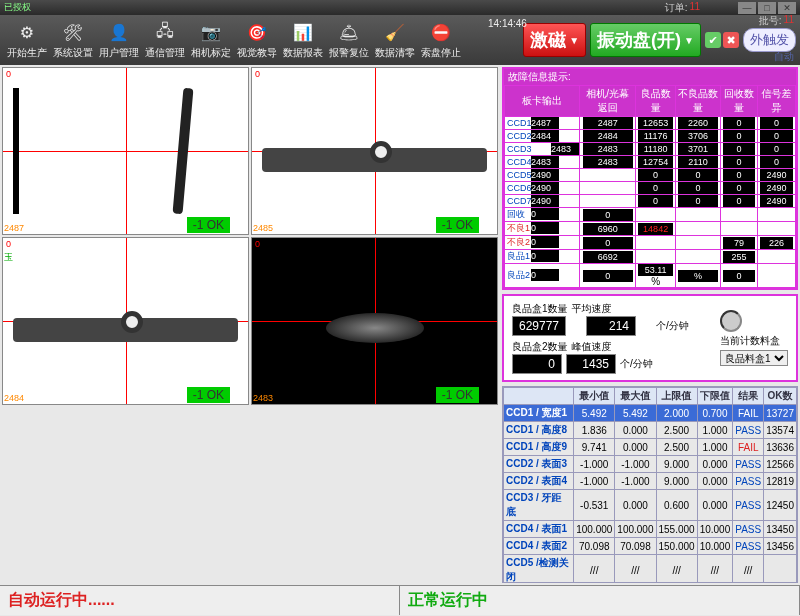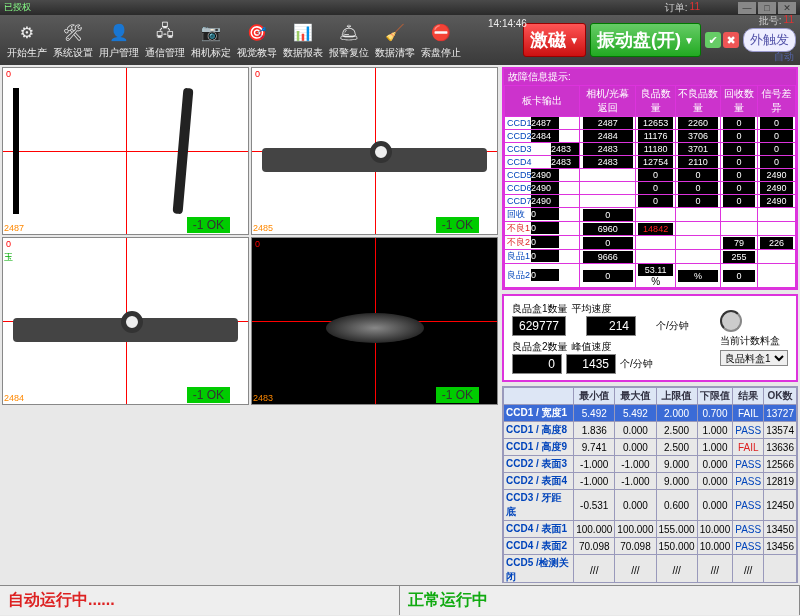--- a/index.html
+++ b/index.html
@@ -218,21 +218,21 @@
             </tr>
             <tr>
               <td style="text-align:left;white-space:nowrap"><span class="rowlabel " style="display:inline-block;width:46px">CCD3</span><span class="cell" style="width:28px">2483</span></td>
               <td><span class="cell">2483</span></td>
               <td><span class="cell">11180</span></td>
               <td><span class="cell">3701</span></td>
               <td><span class="cell">0</span></td>
               <td><span class="cell">0</span></td>
             </tr>
             <tr>
-              <td style="text-align:left;white-space:nowrap"><span class="rowlabel " style="display:inline-block;width:46px">CCD4</span><span class="cell" style="width:28px">2483</span></td>
+              <td style="text-align:left;white-space:nowrap"><span class="rowlabel " style="display:inline-block;width:26px">CCD4</span><span class="cell" style="width:28px">2483</span></td>
               <td><span class="cell">2483</span></td>
               <td><span class="cell">12754</span></td>
               <td><span class="cell">2110</span></td>
               <td><span class="cell">0</span></td>
               <td><span class="cell">0</span></td>
             </tr>
             <tr>
               <td style="text-align:left;white-space:nowrap"><span class="rowlabel " style="display:inline-block;width:26px">CCD5</span><span class="cell" style="width:28px">2490</span></td>
               <td></td>
               <td><span class="cell">0</span></td>
@@ -275,21 +275,21 @@
             <tr>
               <td style="text-align:left;white-space:nowrap"><span class="rowlabel red" style="display:inline-block;width:26px">不良2</span><span class="cell" style="width:28px">0</span></td>
               <td><span class="cell">0</span></td>
               <td></td>
               <td></td>
               <td><span class="cell">79</span></td>
               <td><span class="cell">226</span></td>
             </tr>
             <tr>
               <td style="text-align:left;white-space:nowrap"><span class="rowlabel " style="display:inline-block;width:26px">良品1</span><span class="cell" style="width:28px">0</span></td>
-              <td><span class="cell">9666</span></td>
+              <td><span class="cell">6692</span></td>
               <td></td>
               <td></td>
               <td><span class="cell">255</span></td>
               <td></td>
             </tr>
             <tr>
               <td style="text-align:left;white-space:nowrap"><span class="rowlabel " style="display:inline-block;width:26px">良品2</span><span class="cell" style="width:28px">0</span></td>
               <td><span class="cell">0</span></td>
               <td><span class="cell">53.11</span> %</td>
               <td><span class="cell">%</span></td>

